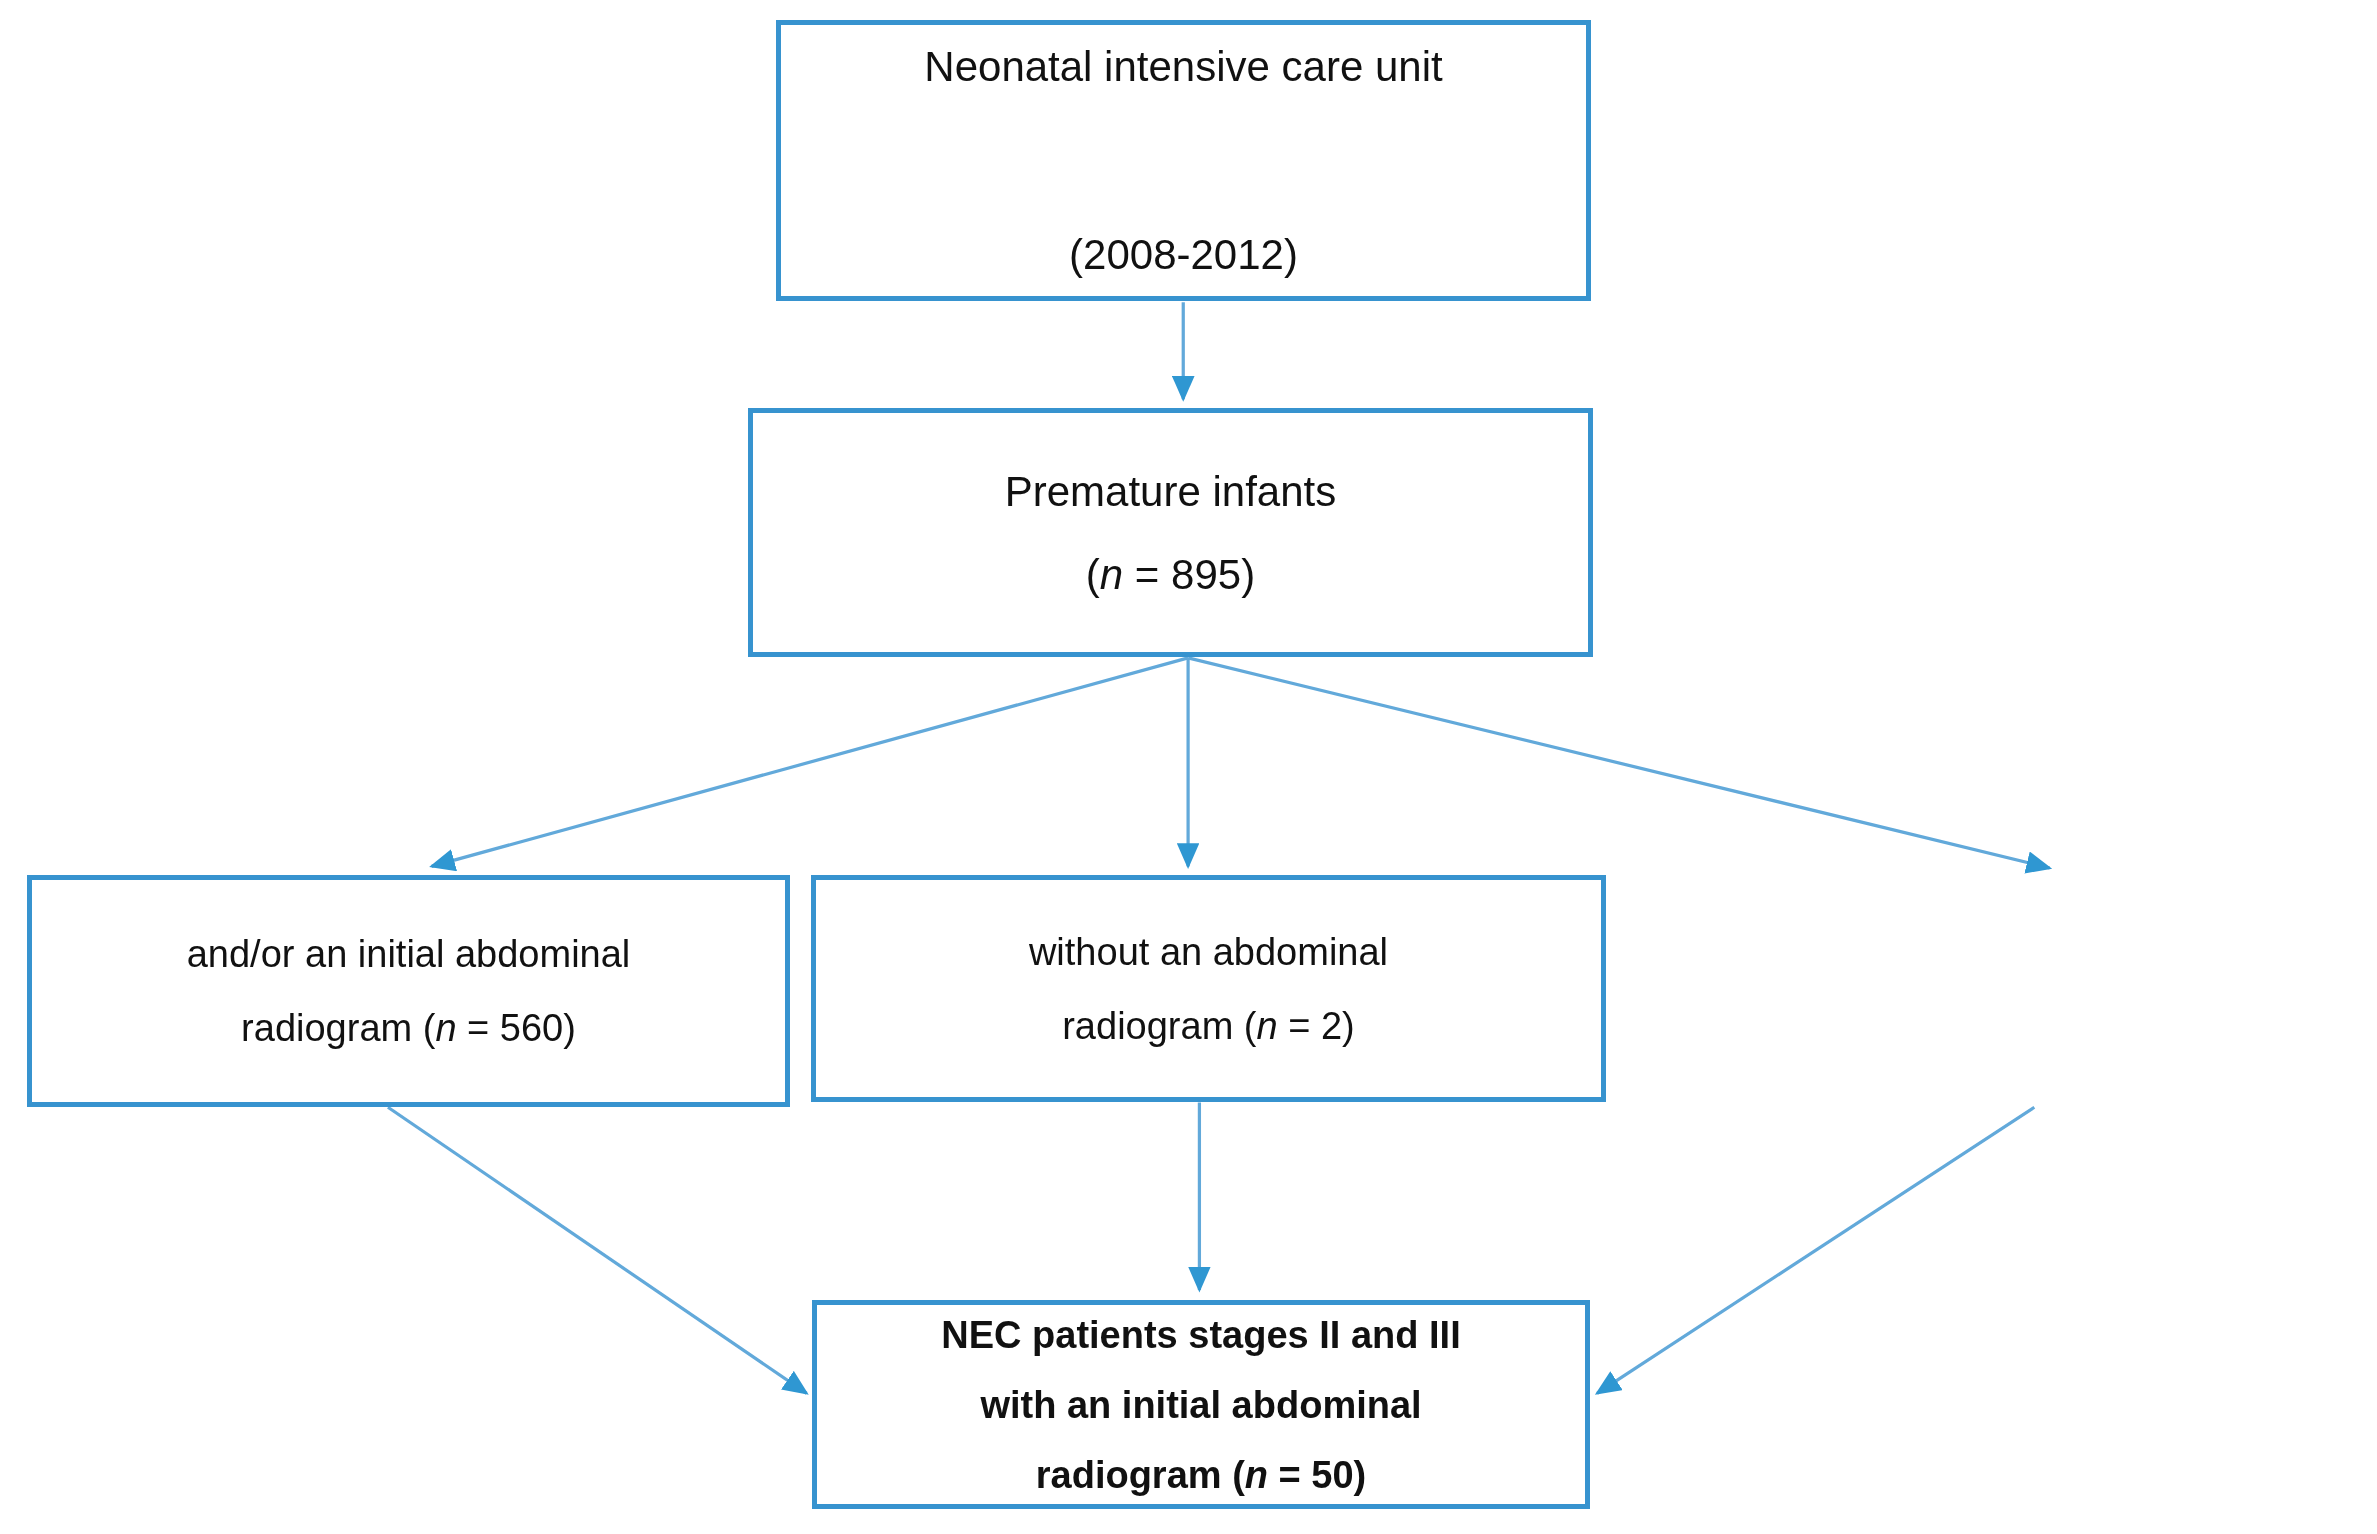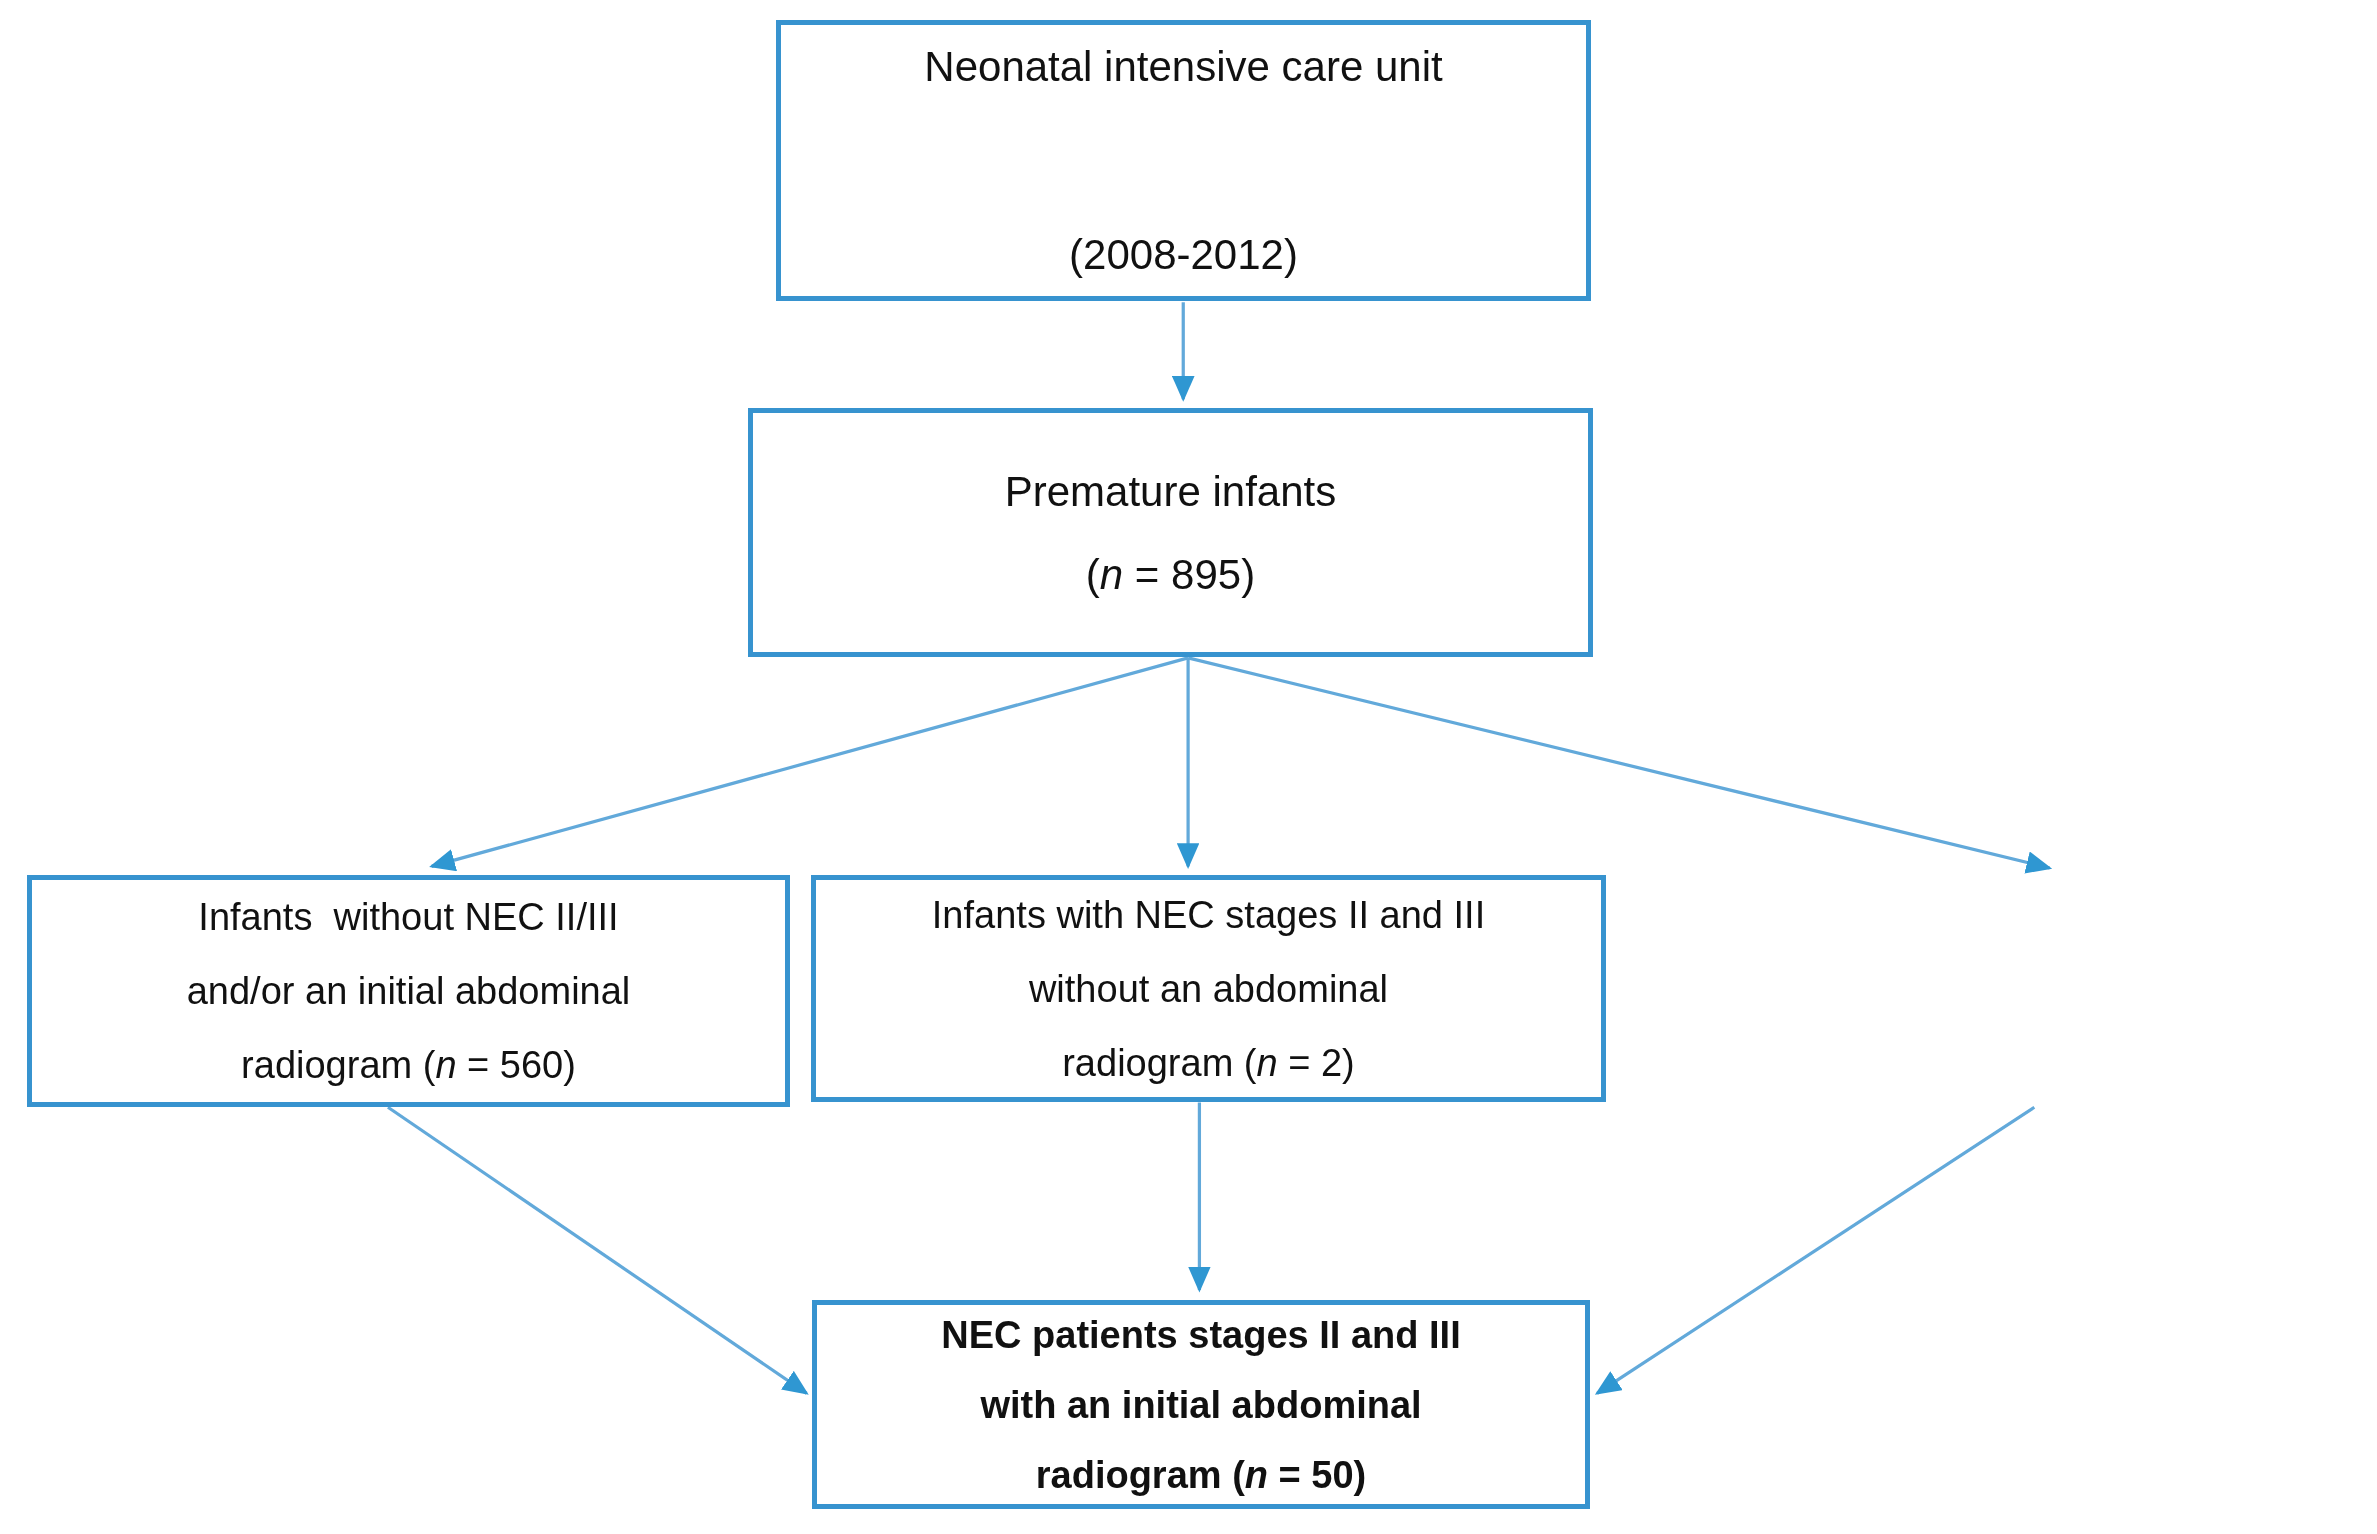--- a/index.html
+++ b/index.html
@@ -71,27 +71,25 @@
     <div class="bl"><span>Neonatal intensive care unit</span></div>
     <div class="bl"><span>(2008-2012)</span></div>
   </div>
 
   <div class="box box-lg" style="left:748px;top:408px;width:845px;height:249px;">
     <div class="bl"><span>Premature infants</span></div>
     <div class="bl"><span>(</span><span class="it">n</span><span> = 895)</span></div>
   </div>
 
   <div class="box box-md" style="left:27px;top:875px;width:763px;height:232px;">
-    <div class="bl"><span>Infants  without NEC II/III</span></div>
     <div class="bl"><span>and/or an initial abdominal</span></div>
     <div class="bl"><span>radiogram (</span><span class="it">n</span><span> = 560)</span></div>
   </div>
 
   <div class="box box-md" style="left:811px;top:875px;width:795px;height:227px;">
-    <div class="bl"><span>Infants with NEC stages II and III</span></div>
     <div class="bl"><span>without an abdominal</span></div>
     <div class="bl"><span>radiogram (</span><span class="it">n</span><span> = 2)</span></div>
   </div>
 
 
   <div class="box box-bottom" style="left:812px;top:1300px;width:778px;height:209px;">
     <div class="bl"><span>NEC patients stages II and III</span></div>
     <div class="bl"><span>with an initial abdominal</span></div>
     <div class="bl"><span>radiogram (</span><span class="it">n</span><span> = 50)</span></div>
   </div>

